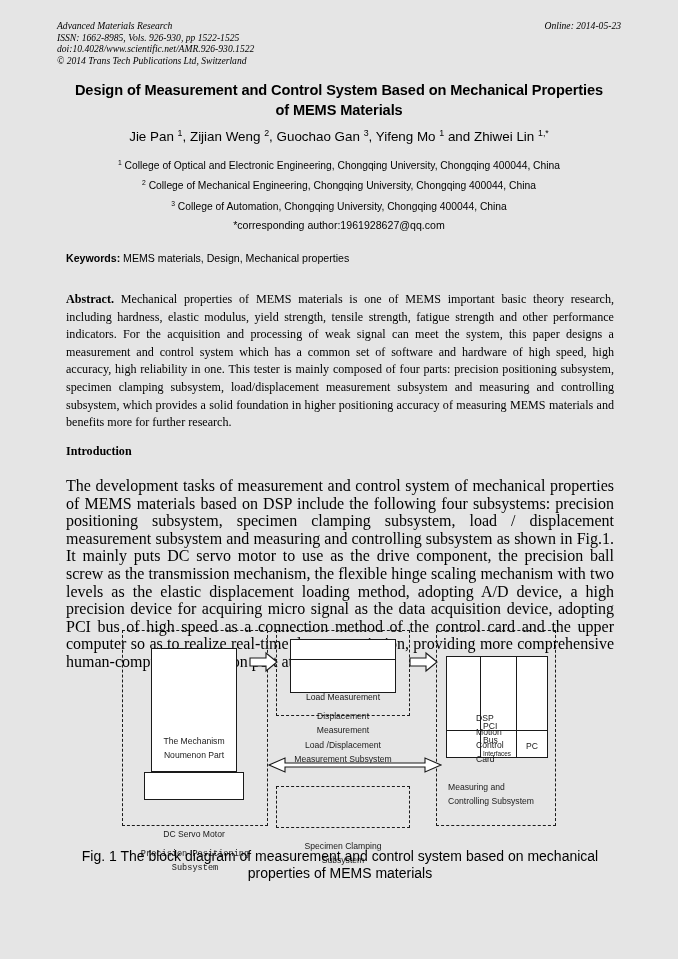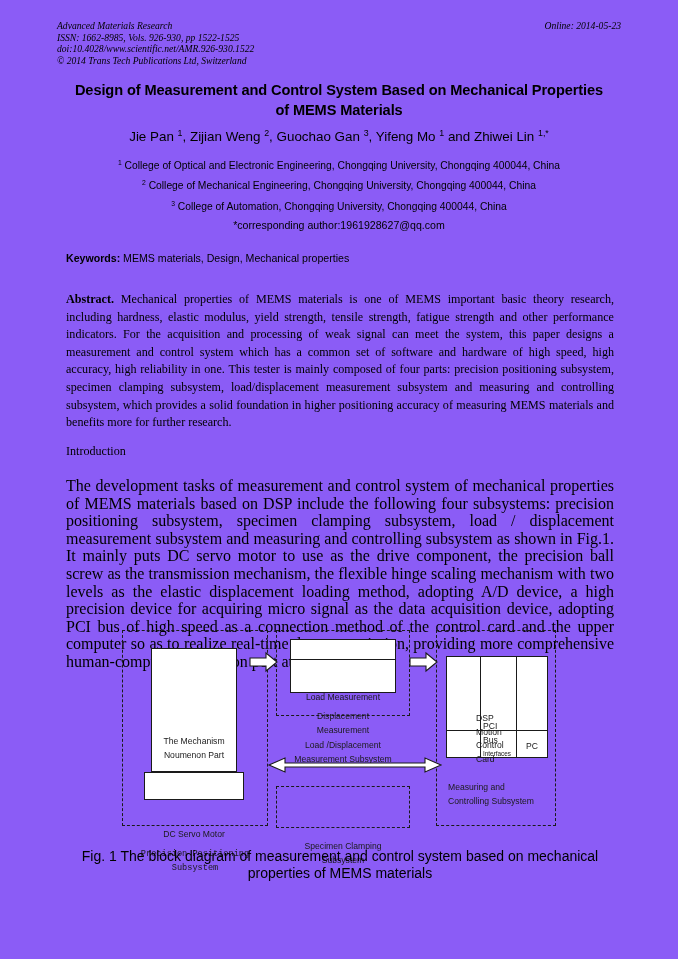--- a/index.html
+++ b/index.html
@@ -12,21 +12,21 @@
     height: 959px;
     position: relative;
     font-family: "Liberation Serif", serif;
     color: #000000;
     overflow: hidden;
   }
   .page {
     position: relative;
     width: 678px;
     height: 959px;
-    background: #8b5cf6;
+    background: #e5e5e5;
     box-sizing: border-box;
   }
 
   
   .masthead {
     position: absolute;
     left: 57px;
     top: 20px;
     width: 564px;
     font-family: "Liberation Serif", serif;
@@ -119,21 +119,21 @@
     text-align: justify;
   }
   .abstract .lead { font-weight: bold; }
 
   
   .sec-head {
     position: absolute;
     left: 66px;
     top: 444px;
     font-family: "Liberation Serif", serif;
-    font-weight: normal;
+    font-weight: bold;
     font-size: 12.1px;
   }
   .intro {
     position: absolute;
     left: 66px;
     top: 465px;
     width: 548px;
     font-family: "Liberation Serif", serif;
     font-size: 16px;
     line-height: 17.6px;

